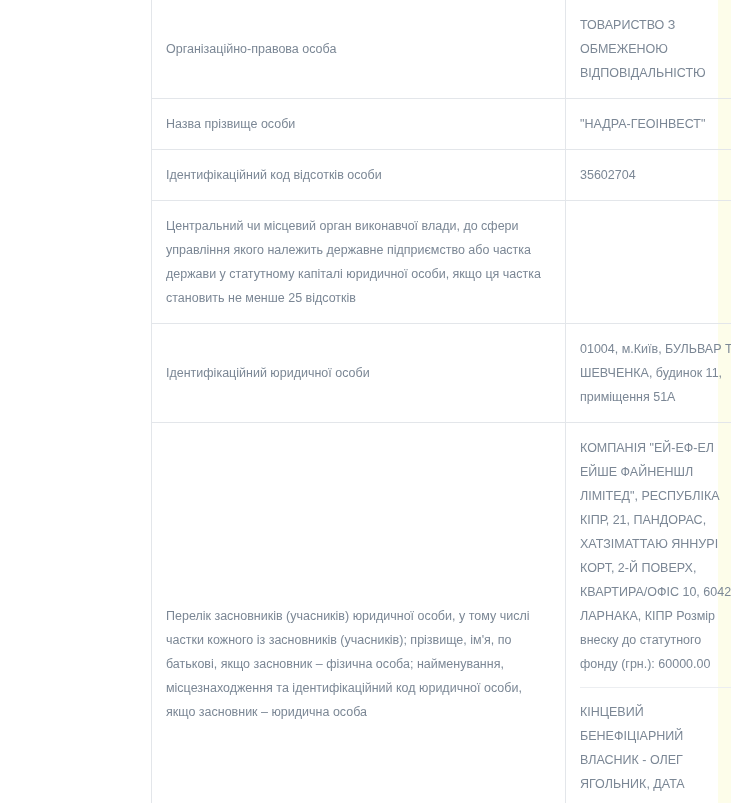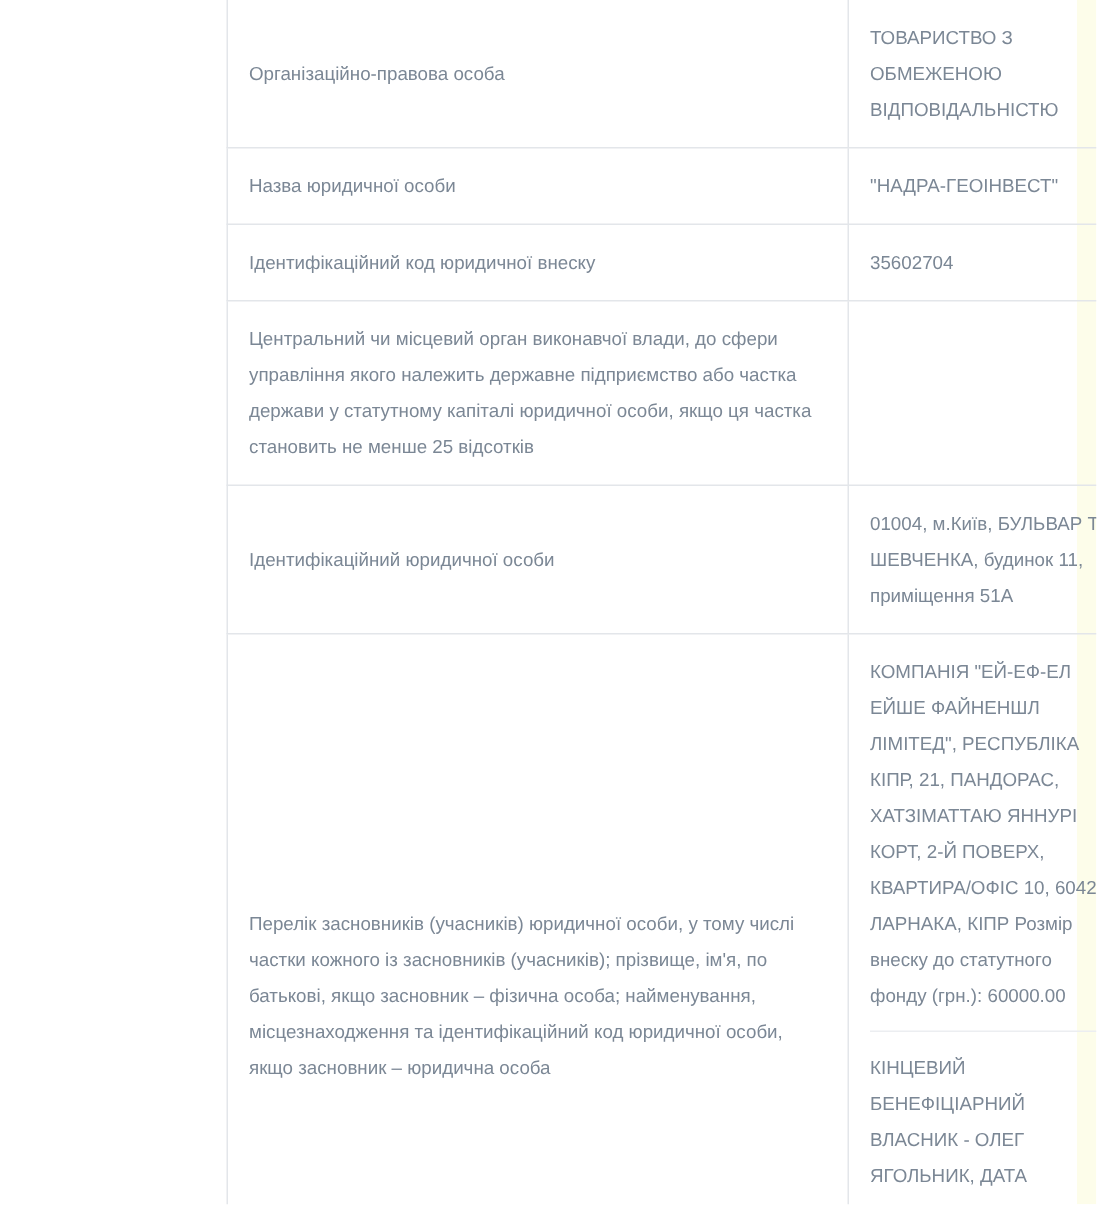--- a/index.html
+++ b/index.html
@@ -69,26 +69,26 @@
 
   <table id="registry-table">
     <tbody>
 
       <tr>
         <td class="col-label">Організаційно-правова особа</td>
         <td class="col-value">ТОВАРИСТВО З ОБМЕЖЕНОЮ ВІДПОВІДАЛЬНІСТЮ</td>
       </tr>
 
       <tr>
-        <td class="col-label">Назва юридичної особи</td>
+        <td class="col-label">Назва прізвище особи</td>
         <td class="col-value">"НАДРА-ГЕОІНВЕСТ"</td>
       </tr>
 
       <tr>
-        <td class="col-label">Ідентифікаційний код юридичної внеску</td>
+        <td class="col-label">Ідентифікаційний код відсотків особи</td>
         <td class="col-value">35602704</td>
       </tr>
 
       <tr>
         <td class="col-label">Центральний чи місцевий орган виконавчої влади, до сфери управління якого належить державне підприємство або частка держави у статутному капіталі юридичної особи, якщо ця частка становить не менше 25 відсотків</td>
         <td class="col-value"></td>
       </tr>
 
       <tr>
         <td class="col-label">Ідентифікаційний юридичної особи</td>

